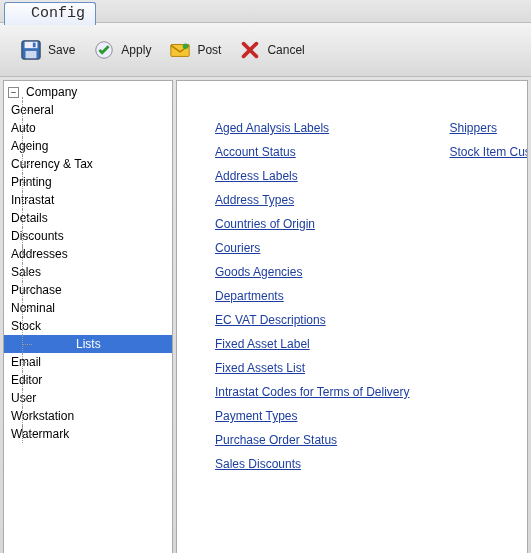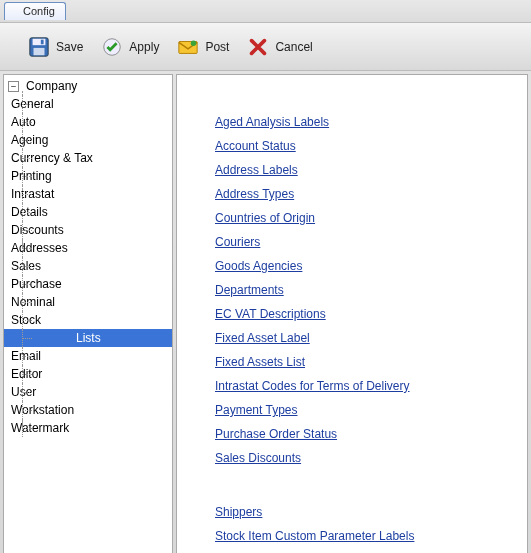--- a/index.html
+++ b/index.html
@@ -16,31 +16,32 @@
   .tabbar {
     height: 22px;
     padding: 2px 4px 0 4px;
     background: linear-gradient(#e8e8e8, #dcdcdc);
   }
   .tab {
     display: inline-block;
     border: 1px solid #6a8fc2;
     border-bottom: none;
     border-radius: 3px 3px 0 0;
-    padding: 2px 10px 3px 18px;
+    padding: 2px 10px 3px 26px;
     background: linear-gradient(#fdfdfe, #e8eefb);
     color: #2a2a2a;
-    font-size: 11px;
+    font-size: 15px;
+    font-family: Liberation Mono, monospace;
   }
   .toolbar {
-    height: 49px;
+    height: 55px;
     display: flex;
     align-items: center;
     gap: 10px;
-    padding: 4px 24px;
+    padding: 4px 16px;
     border-top: 1px solid #bbb;
     border-bottom: 1px solid #bbb;
     background: linear-gradient(#f4f4f4, #d9d9d9);
   }
   .tool {
     display: flex;
     align-items: center;
     gap: 6px;
     padding: 2px 4px;
     cursor: pointer;
@@ -120,21 +121,20 @@
     position:absolute;
     left:18px;
     top:14px;
     bottom:0;
     border-left:1px dotted #999;
   }
   .links {
     display:flex;
     gap: 40px;
     align-items:flex-start;
-    flex-direction:column;
   }
   .linkcol { display:flex; flex-direction:column; gap:10px; }
   .linkcol a {
     color:#1d3ea0;
     text-decoration: underline;
     cursor:pointer;
     font-size:12px;
     white-space:nowrap;
   }
   

